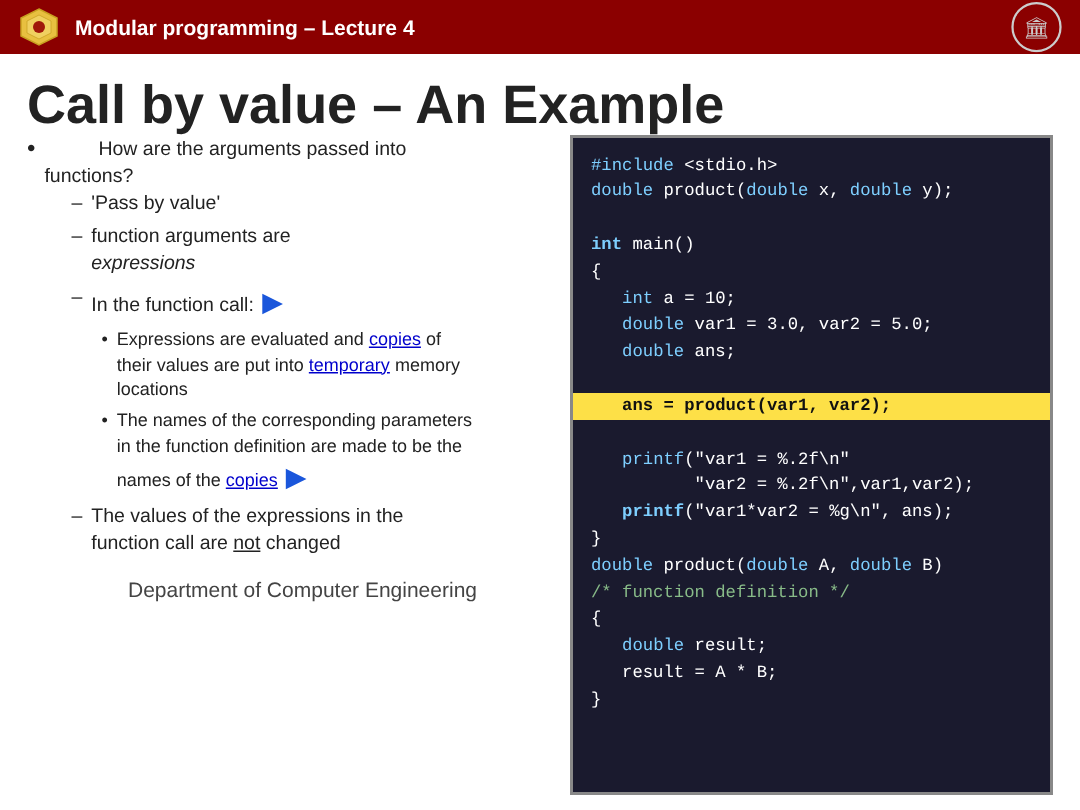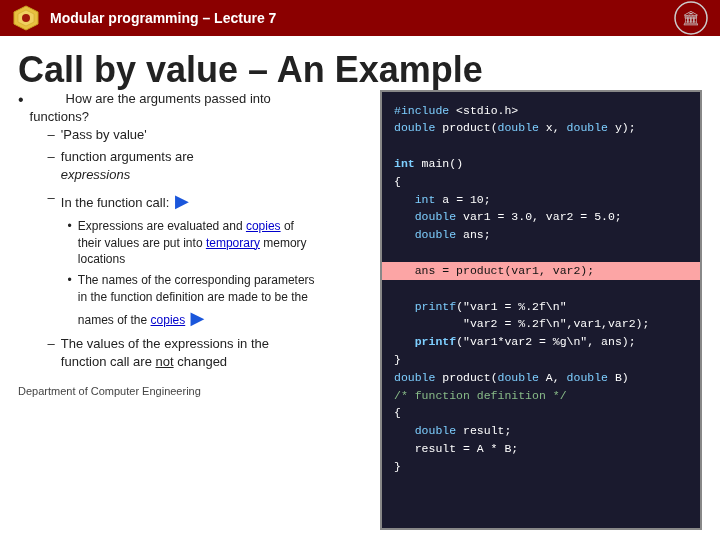--- a/index.html
+++ b/index.html
@@ -111,22 +111,23 @@
       flex-shrink: 0;
     }
 
     .underline-link {
       text-decoration: underline;
       color: #00c;
     }
 
     .dept-label {
       margin-top: 0;
-      font-size: 11px;
+      font-size: 14px;
       color: #444;
+      text-align: right;
     }
 
     
     .arrow-blue {
       display: inline-block;
       color: #1a56db;
       font-size: 18px;
       margin-left: 2px;
     }
 
@@ -143,46 +144,47 @@
       overflow: hidden;
       position: relative;
       margin-left: 48px;
     }
 
     .code-line {
       white-space: pre;
     }
 
     .highlight-line {
-      background: #fca5a5;
+      background: #fde047;
       color: #111;
       display: block;
       margin: 0 -12px;
       padding: 0 12px;
+      font-weight: bold;
     }
 
     .kw { color: #7ecfff; }
     .cm { color: #88bb88; }
     .str { color: #fff; }
 
     
     .bold { font-weight: bold; }
   </style>
 </head>
 <body>
 
 <div class="header-bar">
   <div class="header-left">
 
     <svg class="header-logo" viewBox="0 0 28 28">
       <polygon points="14,2 26,8 26,20 14,26 2,20 2,8" fill="#e8c040" stroke="#c8a020" stroke-width="1"></polygon>
       <polygon points="14,6 22,10 22,18 14,22 6,18 6,10" fill="#f0d060" stroke="#c8a020" stroke-width="0.5"></polygon>
       <circle cx="14" cy="14" r="4" fill="#a0180a"></circle>
     </svg>
-    <span class="header-title">Modular programming – Lecture 7</span>
+    <span class="header-title">Modular programming – Lecture 4</span>
   </div>
 
   <svg class="header-right-logo" viewBox="0 0 34 34">
     <circle cx="17" cy="17" r="16" fill="none" stroke="#ccc" stroke-width="1.5"></circle>
     <text x="17" y="22" text-anchor="middle" font-size="14" fill="#ccc">🏛</text>
   </svg>
 </div>
 
 <div class="main-content">
   <div class="page-title">Call by value – An Example</div>

